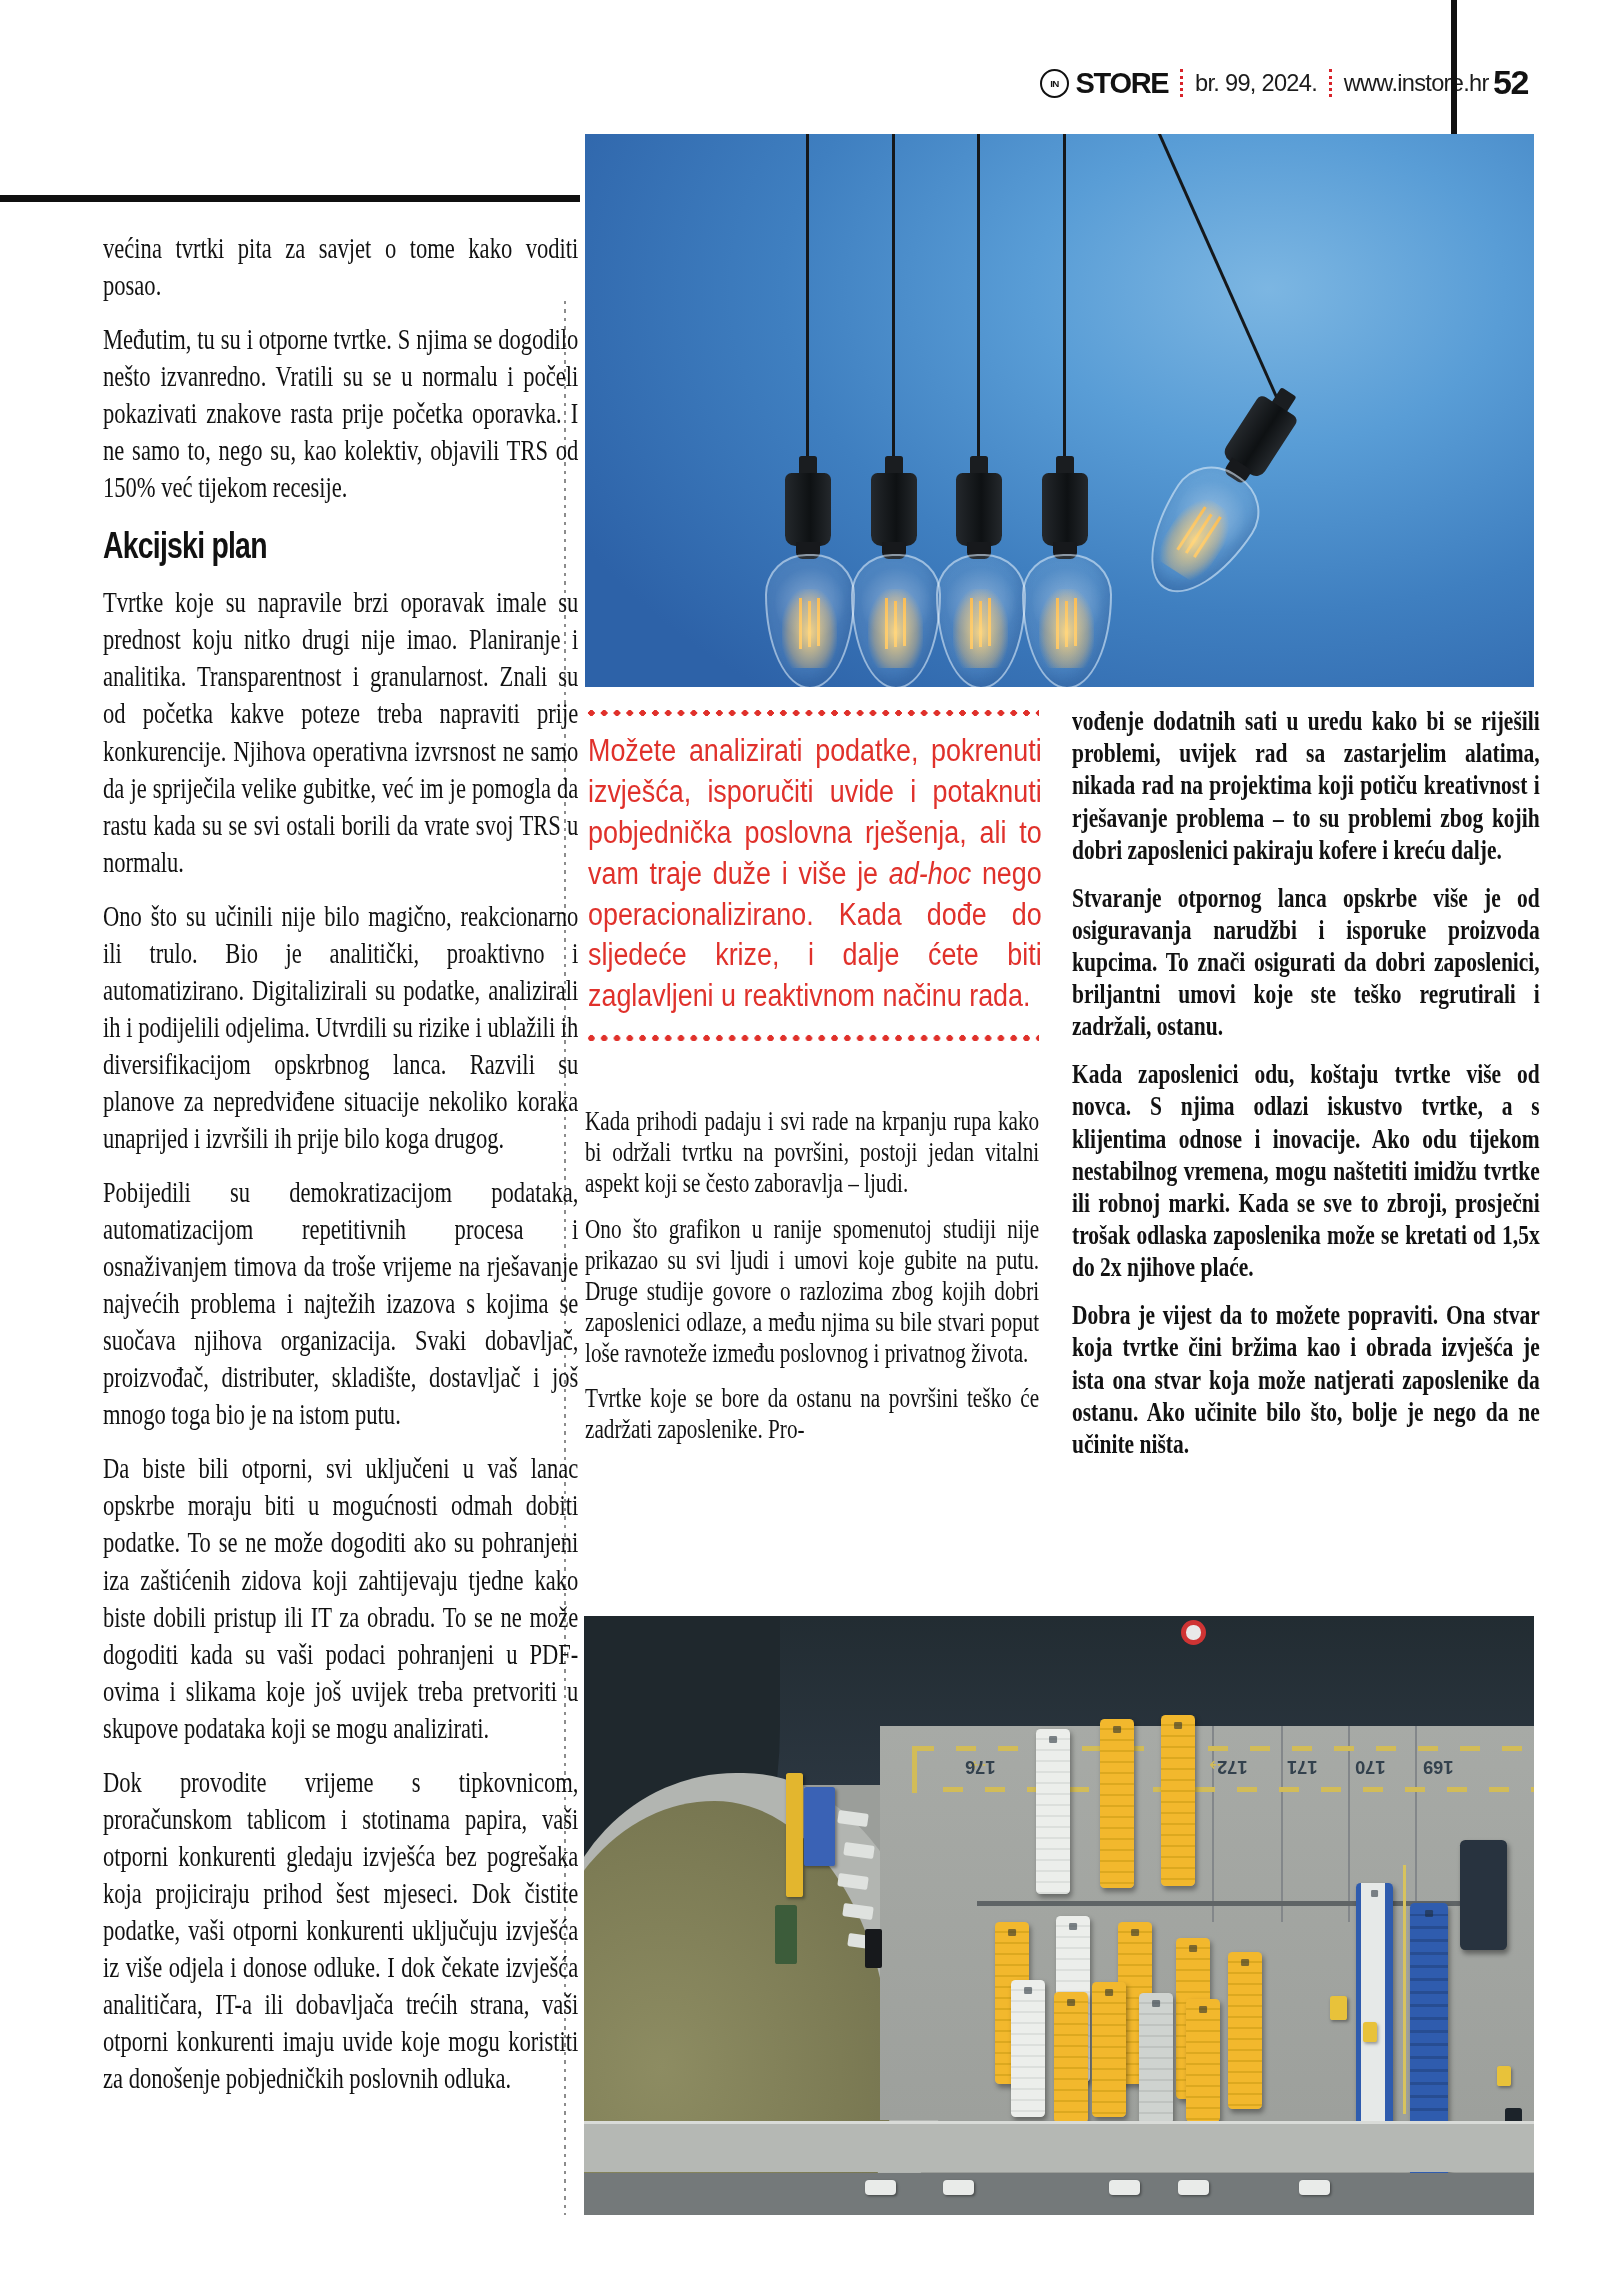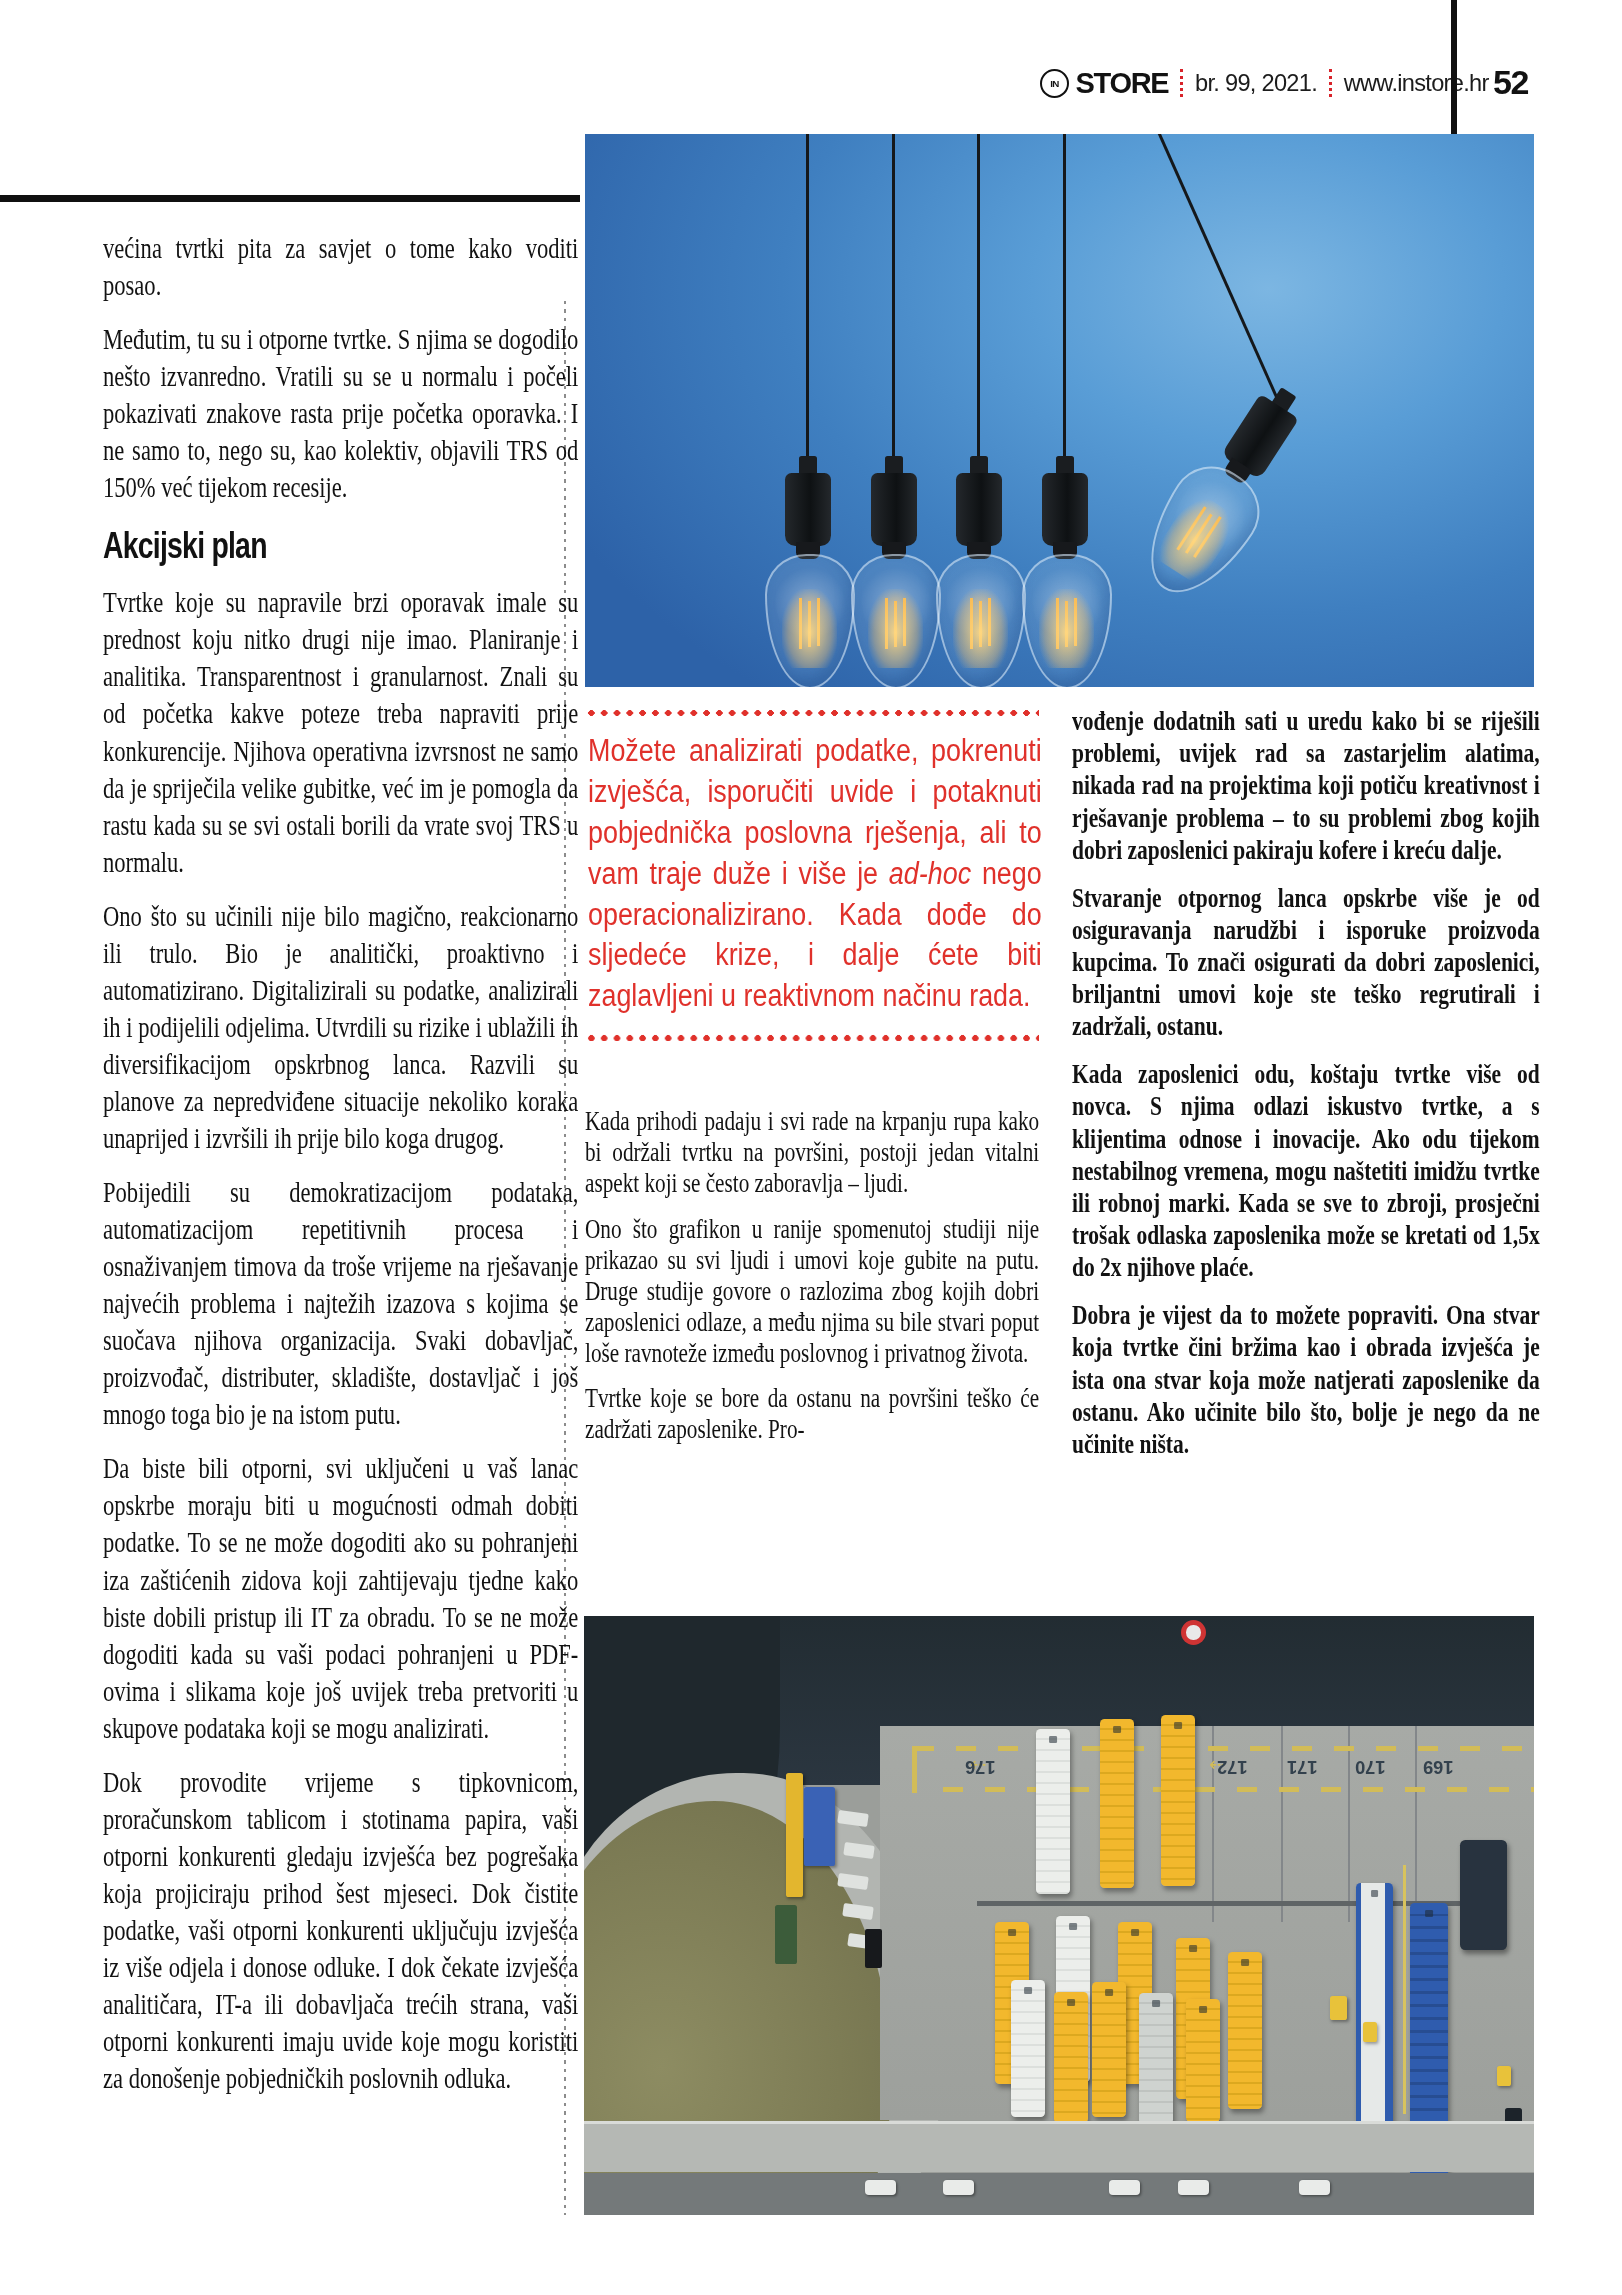--- a/index.html
+++ b/index.html
@@ -109,21 +109,21 @@
 <body>
 
 <div class="page">
 
   <div class="hdr">
     <span class="logo">
       <span class="logo-circle">IN</span>
       <span class="logo-store">STORE</span>
     </span>
     <span class="red-dotsep"></span>
-    <span class="hdr-txt">br. 99, 2021.</span>
+    <span class="hdr-txt">br. 99, 2024.</span>
     <span class="red-dotsep"></span>
     <span class="hdr-txt">www.instore.hr</span>
   </div>
   <div class="hdr-vline"></div>
   <div class="pagenum">52</div>
 
   <div class="rule-left"></div>
   <div class="dotted-vline"></div>
 
   <div class="photo-top">

